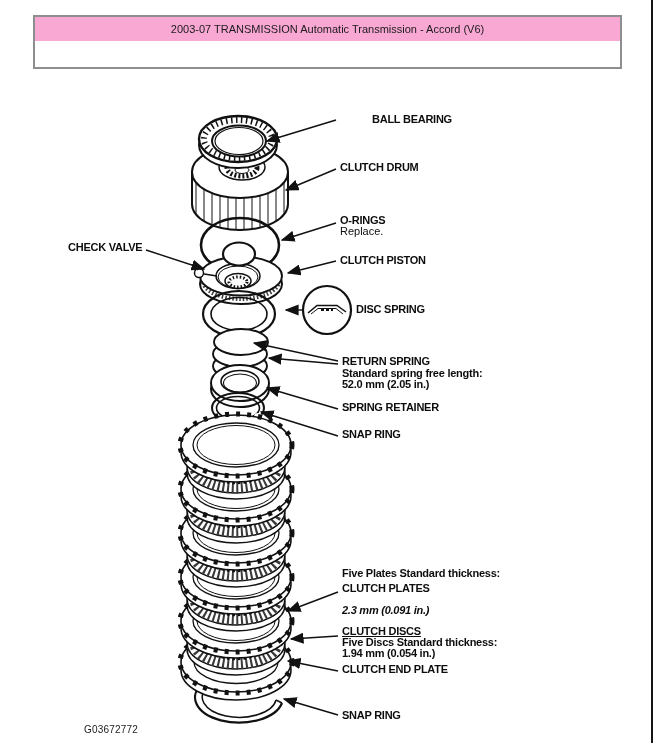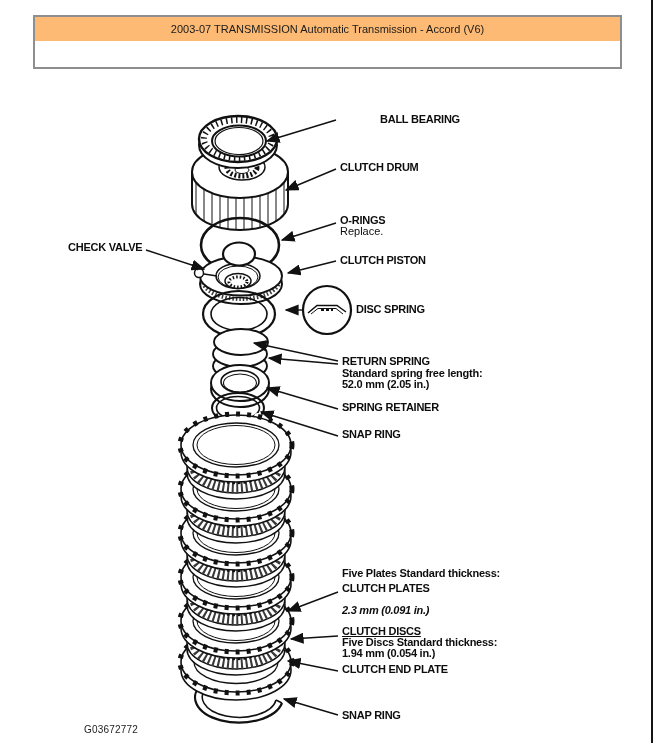--- a/index.html
+++ b/index.html
@@ -13,21 +13,21 @@
   .header-box {
     position:absolute; left:33px; top:15px; width:585px; height:50px;
     border:2px solid #8e8e8e; background:#fff;
   }
   .header-title {
     height:26px; background:#e1e1e1;
     display:flex; align-items:center; justify-content:center;
     font-weight:bold; font-size:12.5px; color:#1a1a1a; letter-spacing:-0.1px;
   }
   .header-sub {
-    height:24px; background:#fdba74;
+    height:24px; background:#f9a8d4;
     display:flex; align-items:center; justify-content:center;
     font-size:11px; color:#1a1a1a;
   }
   .page-edge { position:absolute; left:651px; top:0; width:2px; height:743px; background:#151515; }
   
   .lbl {
     position:absolute; font-weight:bold; font-size:11px; line-height:11px;
     letter-spacing:-0.25px; white-space:nowrap; color:#0d0d0d;
   }
   .lbl.reg { font-weight:normal; letter-spacing:0; }
@@ -185,21 +185,21 @@
     <line x1="338" y1="364" x2="269" y2="358" marker-end="url(#arr)"></line>
     <line x1="338" y1="409" x2="267" y2="388" marker-end="url(#arr)"></line>
     <line x1="338" y1="436" x2="261" y2="412" marker-end="url(#arr)"></line>
     <line x1="338" y1="592" x2="288" y2="611" marker-end="url(#arr)"></line>
     <line x1="338" y1="636" x2="291" y2="639" marker-end="url(#arr)"></line>
     <line x1="338" y1="671" x2="288" y2="661" marker-end="url(#arr)"></line>
     <line x1="338" y1="715" x2="284" y2="699" marker-end="url(#arr)"></line>
   </g>
 </svg>
 
-<div class="lbl" style="left:352px; top:114px;padding-left:28px;">BALL BEARING</div>
+<div class="lbl" style="left:344px; top:114px;padding-left:28px;">BALL BEARING</div>
 <div class="lbl" style="left:340px; top:162px;">CLUTCH DRUM</div>
 <div class="lbl" style="left:340px; top:215px;">O-RINGS</div>
 <div class="lbl reg" style="left:340px; top:226px;">Replace.</div>
 <div class="lbl" style="left:68px; top:242px;">CHECK VALVE</div>
 <div class="lbl" style="left:340px; top:255px;">CLUTCH PISTON</div>
 <div class="lbl" style="left:356px; top:304px;">DISC SPRING</div>
 <div class="lbl" style="left:342px; top:356px;">RETURN SPRING</div>
 <div class="lbl" style="left:342px; top:368px;">Standard spring free length:</div>
 <div class="lbl" style="left:342px; top:379px;">52.0 mm (2.05 in.)</div>
 <div class="lbl" style="left:342px; top:402px;">SPRING RETAINER</div>

